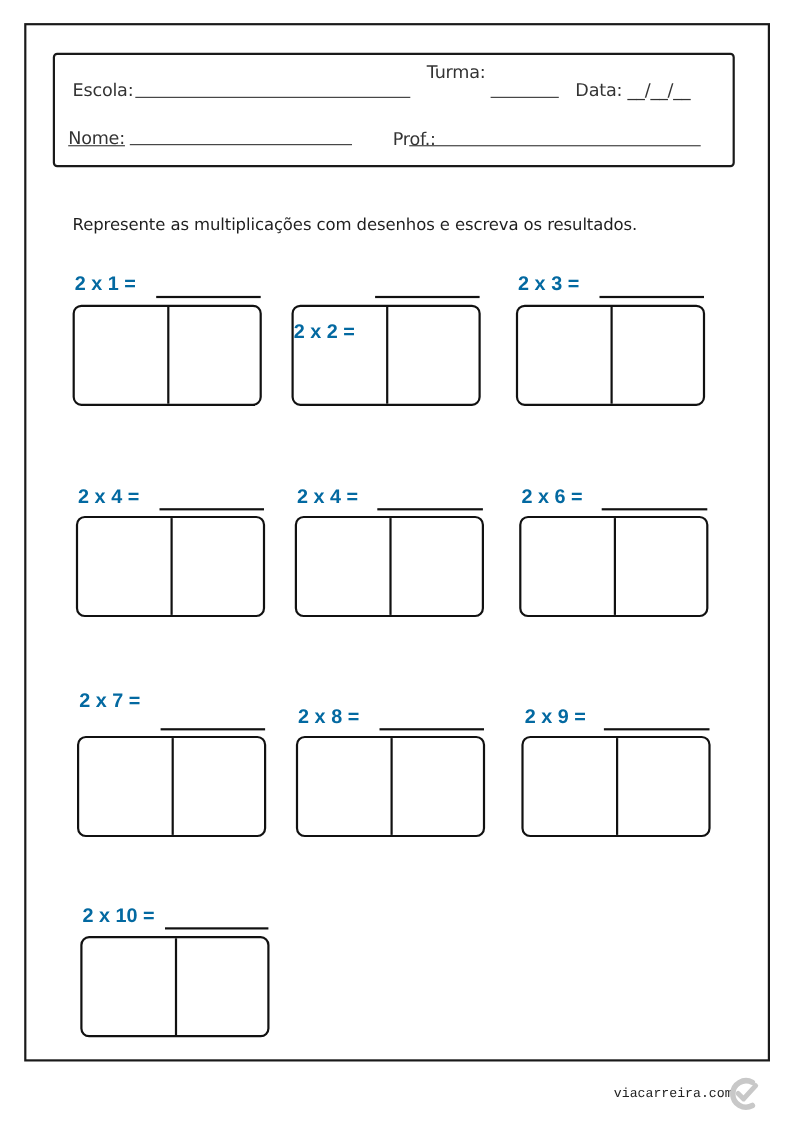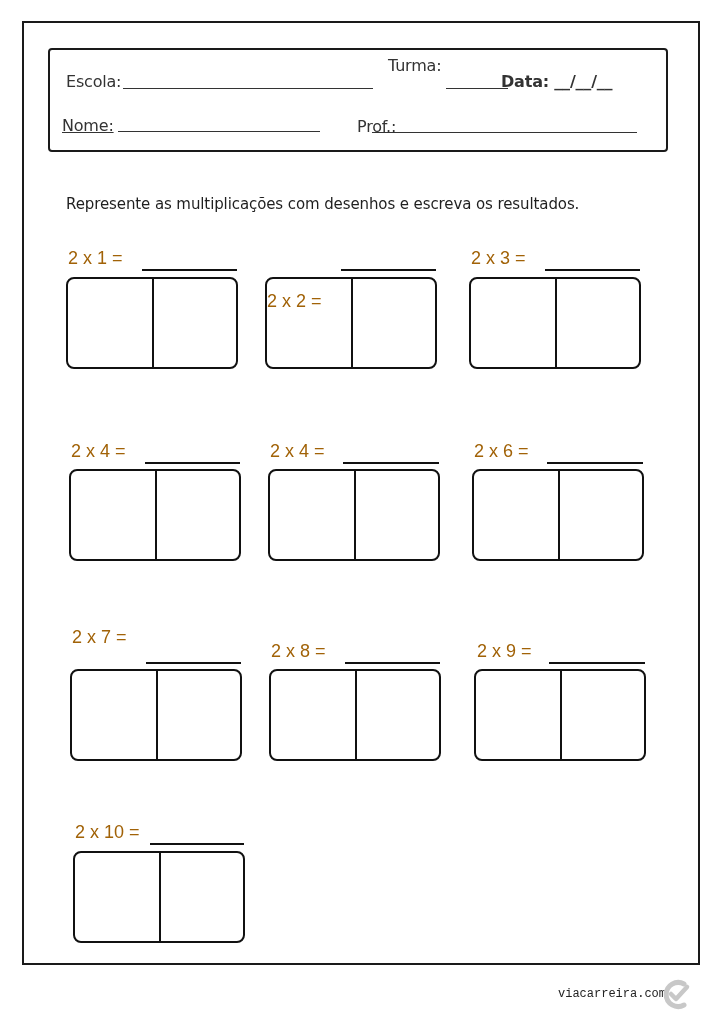--- a/index.html
+++ b/index.html
@@ -2,38 +2,38 @@
 <html><head>
 <meta charset="utf-8">
 <style>
   html, body { margin:0; padding:0; background:#ffffff; }
   body { width:724px; height:1024px; position:relative; overflow:hidden; font-family:"DejaVu Sans", sans-serif; color:#1a1a1a; }
   .page-border { position:absolute; left:22px; top:21px; width:678px; height:944px; border:2px solid #1a1a1a; box-sizing:border-box; }
   .header-box { position:absolute; left:48px; top:48px; width:620px; height:104px; border:2.5px solid #1a1a1a; border-radius:4px; box-sizing:border-box; }
   .hf { position:absolute; font-size:16px; color:#333; font-family:"DejaVu Sans", sans-serif; letter-spacing:-0.2px; white-space:nowrap; }
   .hline { position:absolute; border-bottom:1px solid #333; height:0; }
   .instr { position:absolute; left:66px; top:195px; font-size:15px; color:#1f1f1f; letter-spacing:-0.1px; white-space:nowrap; }
-  .ex-label { position:absolute; font-family:"Liberation Sans", sans-serif; font-weight:normal; font-size:18px; color:#a16207; white-space:nowrap; }
+  .ex-label { position:absolute; font-family:"Liberation Sans", sans-serif; font-weight:bold; font-size:18px; color:#0369a1; white-space:nowrap; }
   .ex-line { position:absolute; border-bottom:2px solid #111; height:0; }
   .ex-box { position:absolute; width:172px; height:92px; border:2px solid #111; border-radius:8px; box-sizing:border-box; }
   .ex-box .divider { position:absolute; left:84px; top:0; bottom:0; width:0; border-left:2px solid #111; }
   .footer-text { position:absolute; left:558px; top:987px; font-family:Liberation Mono, monospace; font-size:12px; color:#222; }
   .logo { position:absolute; left:660px; top:978px; width:32px; height:32px; }
 </style>
 </head>
 <body>
 
 <div class="page-border"></div>
 
 <div class="header-box"></div>
 <span class="hf" style="left:66px;top:72px;">Escola:</span>
 <div class="hline" style="left:123px;top:88px;width:250px;"></div>
 <span class="hf" style="left:388px;top:56px;text-align:right;">Turma:</span>
 <div class="hline" style="left:446px;top:88px;width:62px;"></div>
-<span class="hf" style="left:501px;top:72px;font-weight:bold;">Data: __/__/__</span>
+<span class="hf" style="left:523px;top:72px;">Data: __/__/__</span>
 
 <span class="hf" style="left:62px;top:116px;text-decoration:underline;">Nome:</span>
 <div class="hline" style="left:118px;top:131px;width:202px;"></div>
 <span class="hf" style="left:327px;top:117px;margin-left:30px;">Prof.:</span>
 <div class="hline" style="left:372px;top:132px;width:265px;"></div>
 
 <div class="instr">Represente as multiplicações com desenhos e escreva os resultados.</div>
 
 <span class="ex-label" style="left:68px;top:248px;">2 x 1 =</span>
 <div class="ex-line" style="left:142px;top:269px;width:95px;"></div>

